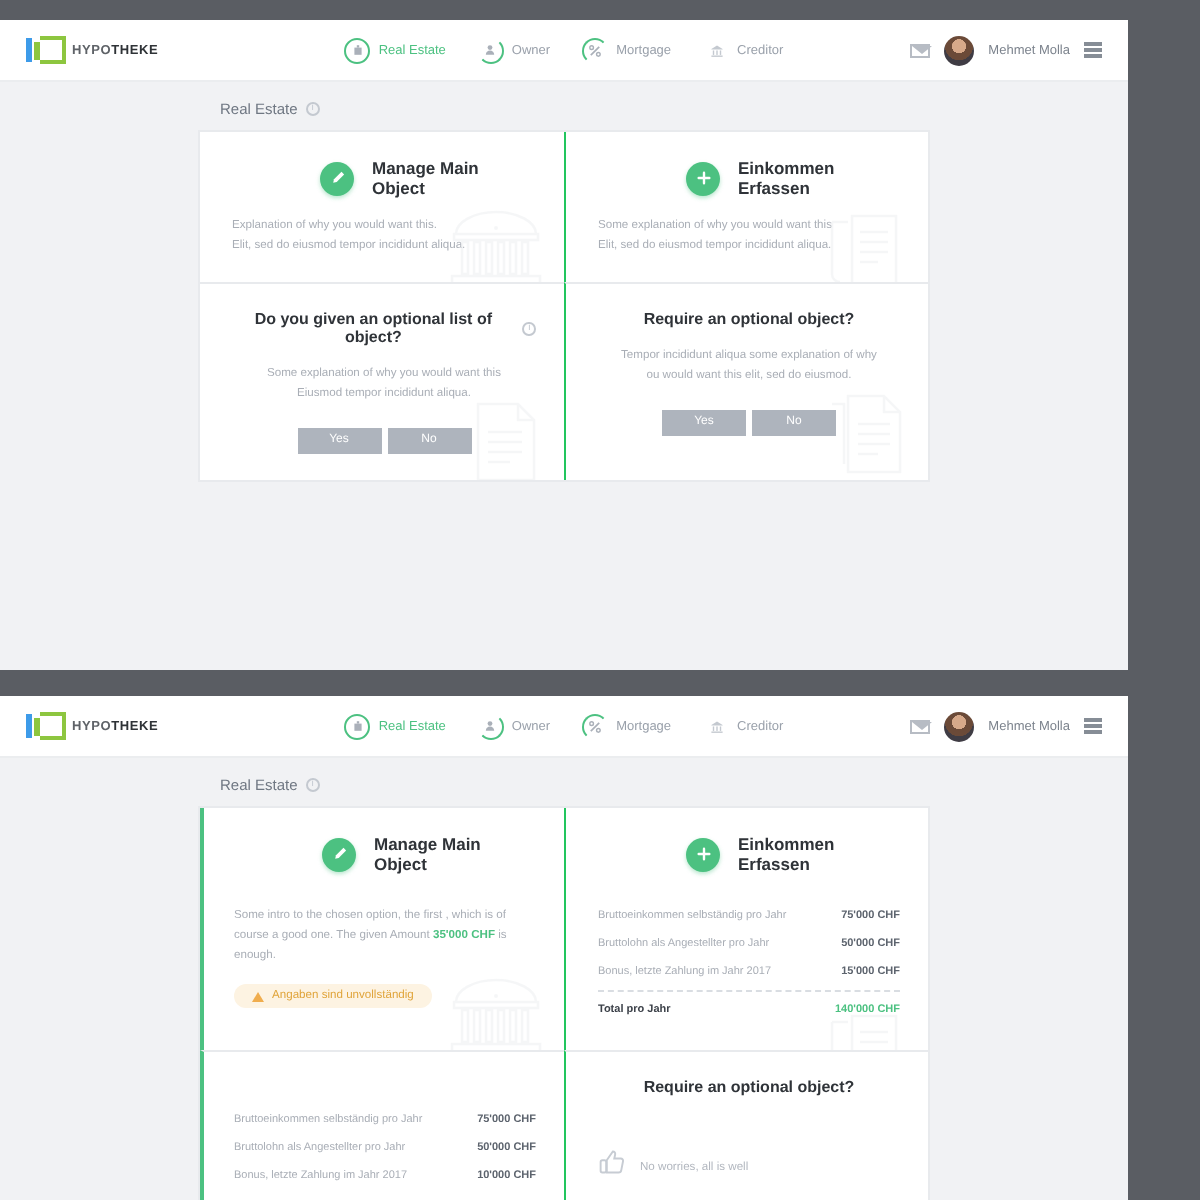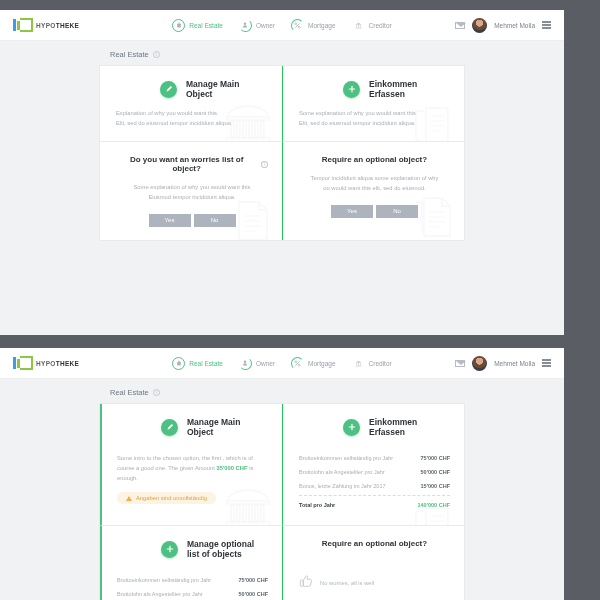--- a/index.html
+++ b/index.html
@@ -313,21 +313,21 @@
               <path d="M14 3h22v38l-3-2-3 2-3-2-3 2-3-2-3 2-3-2-1 .7z" fill="none" stroke="#edeff1" stroke-width="1.3"></path>
               <g stroke="#edeff1" stroke-width="1.2">
                 <path d="M18 11h14M18 16h14M18 21h14M18 26h9"></path>
               </g>
             </svg>
         </span>
       </div>
 
       <div class="cell b">
         <div class="q-head">
-          <span class="cell-title center">Do you want an worries list of object?</span>
+          <span class="cell-title center">Do you given an optional list of object?</span>
           <span class="info-dot">i</span>
         </div>
         <div class="cell-desc center" style="white-space:pre-line">Some explanation of why you would want this
 Eiusmod tempor incididunt aliqua.</div>
         <div class="btn-row">
           <span class="btn">Yes</span>
           <span class="btn">No</span>
         </div>
         <span class="illus il-doc">
           <svg width="34" height="42" viewBox="0 0 34 42">
@@ -507,28 +507,20 @@
               <path d="M4 6h8M4 6v26a4 4 0 004 4" fill="none" stroke="#edeff1" stroke-width="1.3"></path>
               <path d="M14 3h22v38l-3-2-3 2-3-2-3 2-3-2-3 2-3-2-1 .7z" fill="none" stroke="#edeff1" stroke-width="1.3"></path>
               <g stroke="#edeff1" stroke-width="1.2">
                 <path d="M18 11h14M18 16h14M18 21h14M18 26h9"></path>
               </g>
             </svg>
         </span>
       </div>
 
       <div class="cell b hl">
-        <div class="cell-head">
-          <span class="badge-circle">
-            <svg width="8" height="8" viewBox="0 0 12 12">
-                <path d="M6 2v8M2 6h8" stroke="#fff" stroke-width="1.8" stroke-linecap="round"></path>
-              </svg>
-          </span>
-          <span class="cell-title">Manage optional list of objects</span>
-        </div>
         <div class="kv-table">
           <div class="kv-row">
             <span class="k">Bruttoeinkommen selbständig pro Jahr</span>
             <span class="v">75'000 CHF</span>
           </div>
           <div class="kv-row">
             <span class="k">Bruttolohn als Angestellter pro Jahr</span>
             <span class="v">50'000 CHF</span>
           </div>
           <div class="kv-row">

